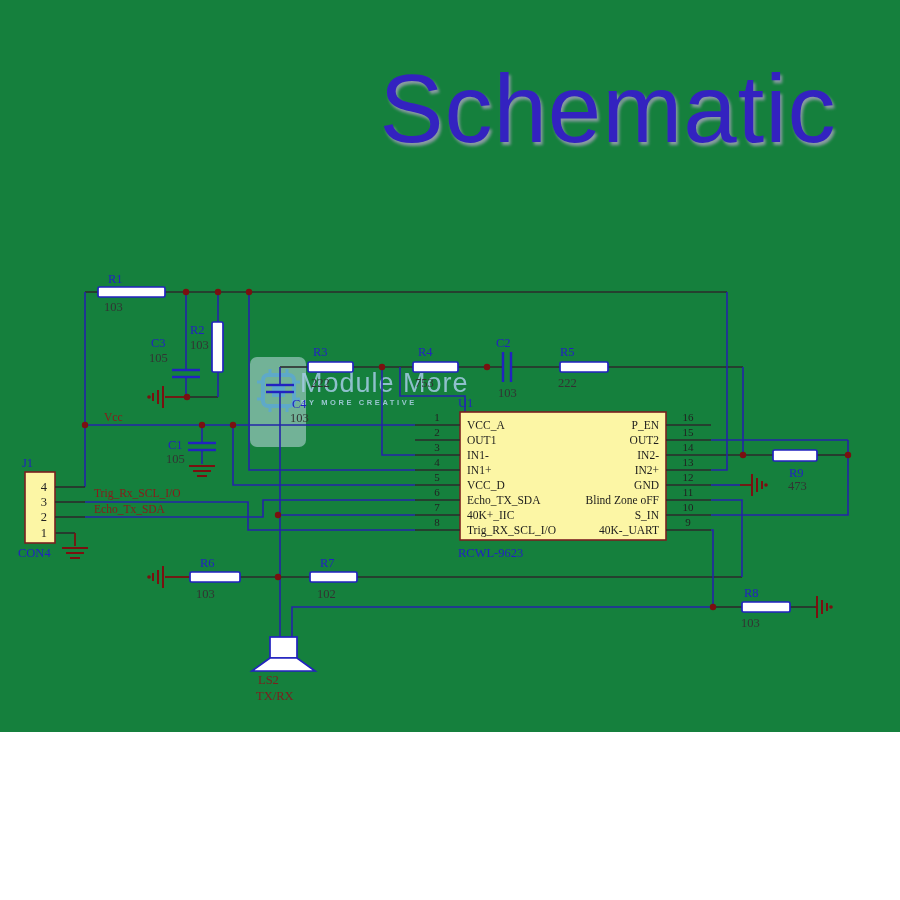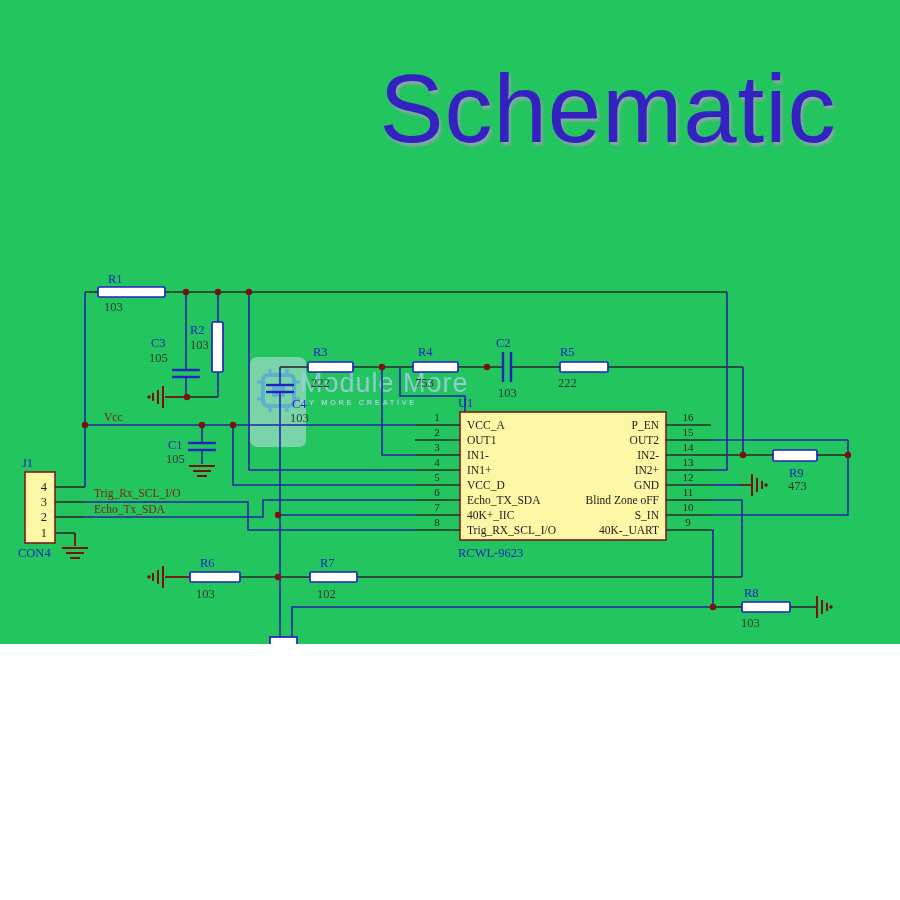--- a/index.html
+++ b/index.html
@@ -1,16 +1,16 @@
 <!DOCTYPE html>
 <html><head>
 <meta charset="utf-8">
 <style>
   html,body{margin:0;padding:0;background:#ffffff;}
-  #stage{position:relative;width:900px;height:644px;background:#22c55e;overflow:hidden;}
+  #stage{position:relative;width:900px;height:732px;background:#15803d;overflow:hidden;}
   svg{position:absolute;left:0;top:0;}
   text{font-family:"Liberation Serif", serif;}
   .title-text{
     font-family:"Liberation Sans", sans-serif;
     font-size:96px;font-weight:500;letter-spacing:1px;
     fill:#3322c0;
     filter:drop-shadow(2px 3px 1.5px rgba(160,160,180,0.85));
   }
   .wm-main{font-family:"Liberation Sans", sans-serif;font-size:27px;font-weight:400;
     fill:#a5cce6;opacity:0.85;letter-spacing:1px;}

